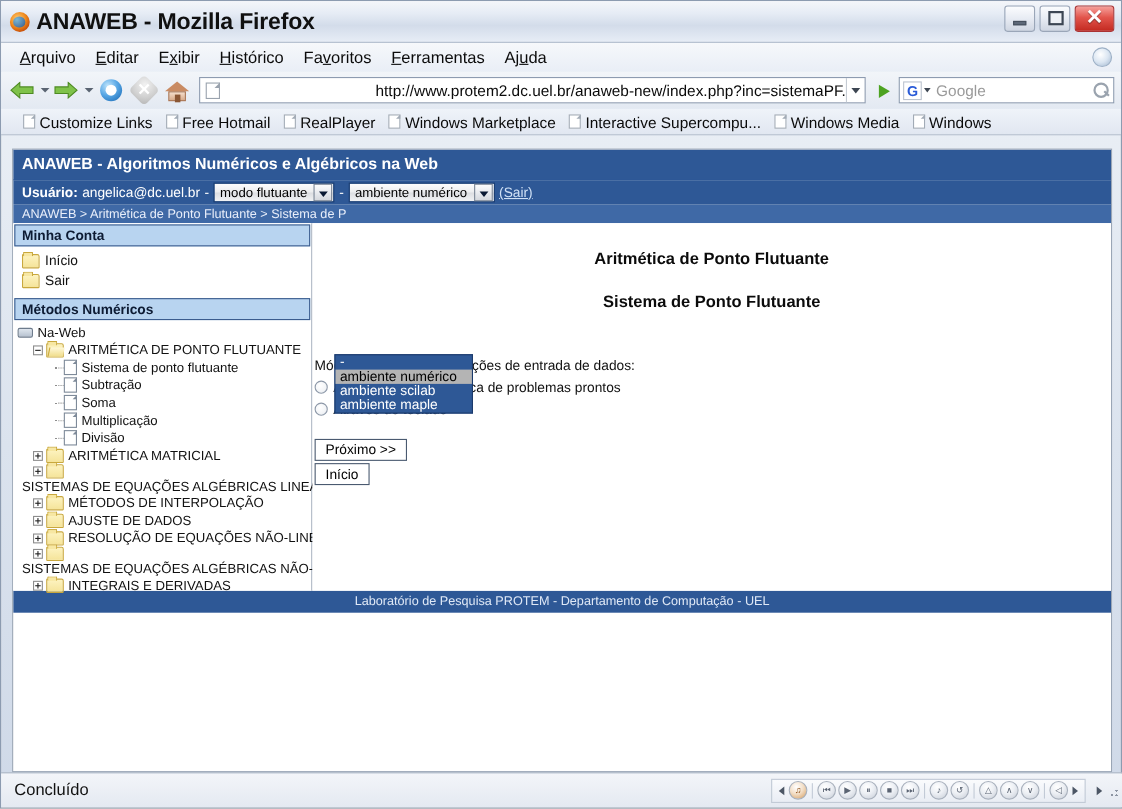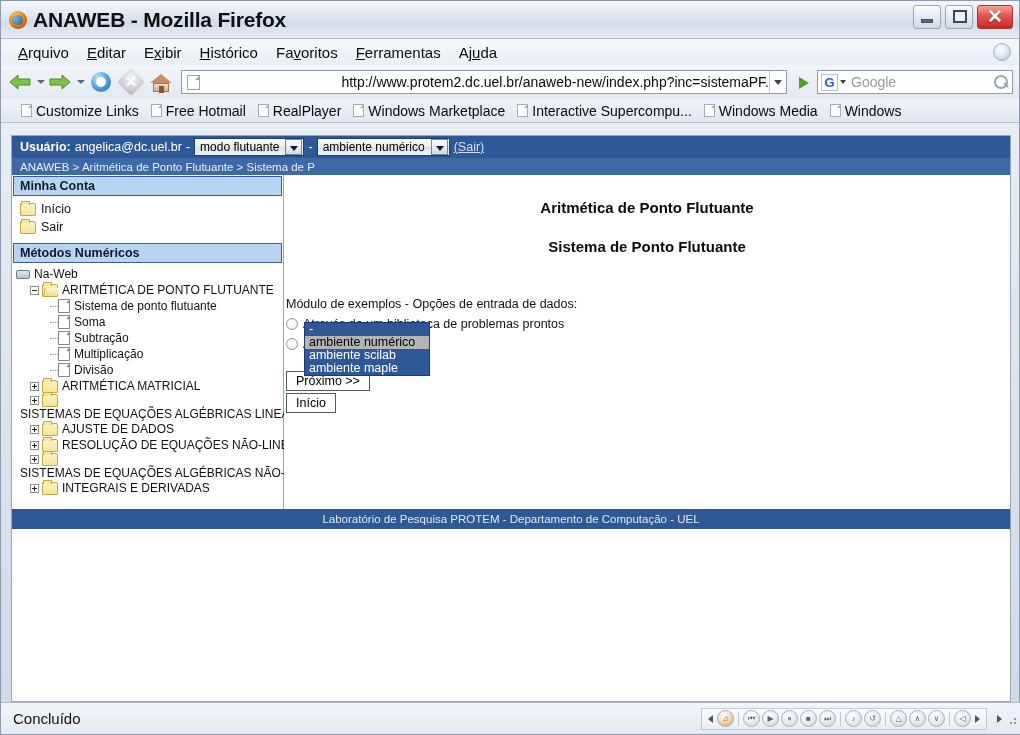--- a/index.html
+++ b/index.html
@@ -515,20 +515,21 @@
         <span>Windows Media</span>
       </div>
     <div class="bm">
         <span class="bm-ico"></span>
         <span>Windows</span>
       </div>
   </div>
 
   <div id="viewport">
 
+    <div id="site-header">ANAWEB - Algoritmos Numéricos e Algébricos na Web</div>
 
     <div id="user-bar">
       <b>Usuário:</b>
       <span>angelica@dc.uel.br</span>
       <span>-</span>
       <span class="fake-select">
         <span class="sel-label">modo flutuante</span>
         <span class="sel-arrow"></span>
       </span>
       <span>-</span>
@@ -574,27 +575,27 @@
           <div class="tnode">
             <span class="indent2"></span>
               <span class="dashline"></span>
             <span class="doc-ico"></span>
             <span class="label">Sistema de ponto flutuante</span>
           </div>
           <div class="tnode">
             <span class="indent2"></span>
               <span class="dashline"></span>
             <span class="doc-ico"></span>
-            <span class="label">Soma</span>
+            <span class="label">Subtração</span>
           </div>
           <div class="tnode">
             <span class="indent2"></span>
               <span class="dashline"></span>
             <span class="doc-ico"></span>
-            <span class="label">Subtração</span>
+            <span class="label">Soma</span>
           </div>
           <div class="tnode">
             <span class="indent2"></span>
               <span class="dashline"></span>
             <span class="doc-ico"></span>
             <span class="label">Multiplicação</span>
           </div>
           <div class="tnode">
             <span class="indent2"></span>
               <span class="dashline"></span>
@@ -606,20 +607,26 @@
             <span class="indent1"></span>
             <span class="plusbox plus"></span>
             <span class="folder"></span>
             <span class="label">ARITMÉTICA MATRICIAL</span>
           </div>
           <div class="tnode wrap">
             <span class="indent1"></span>
             <span class="plusbox plus"></span>
             <span class="folder"></span>
             <span class="label">SISTEMAS DE EQUAÇÕES ALGÉBRICAS LINEARES</span>
+          </div>
+          <div class="tnode">
+            <span class="indent1"></span>
+            <span class="plusbox plus"></span>
+            <span class="folder"></span>
+            <span class="label">MÉTODOS DE INTERPOLAÇÃO</span>
           </div>
           <div class="tnode">
             <span class="indent1"></span>
             <span class="plusbox plus"></span>
             <span class="folder"></span>
             <span class="label">AJUSTE DE DADOS</span>
           </div>
           <div class="tnode">
             <span class="indent1"></span>
             <span class="plusbox plus"></span>

